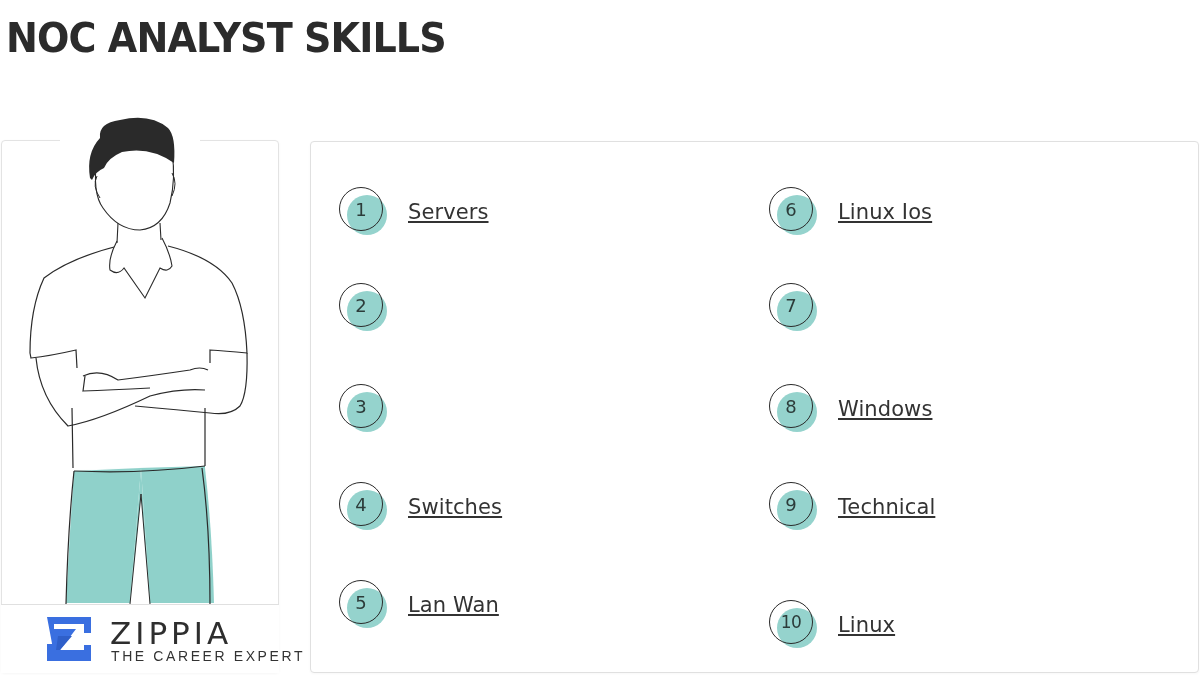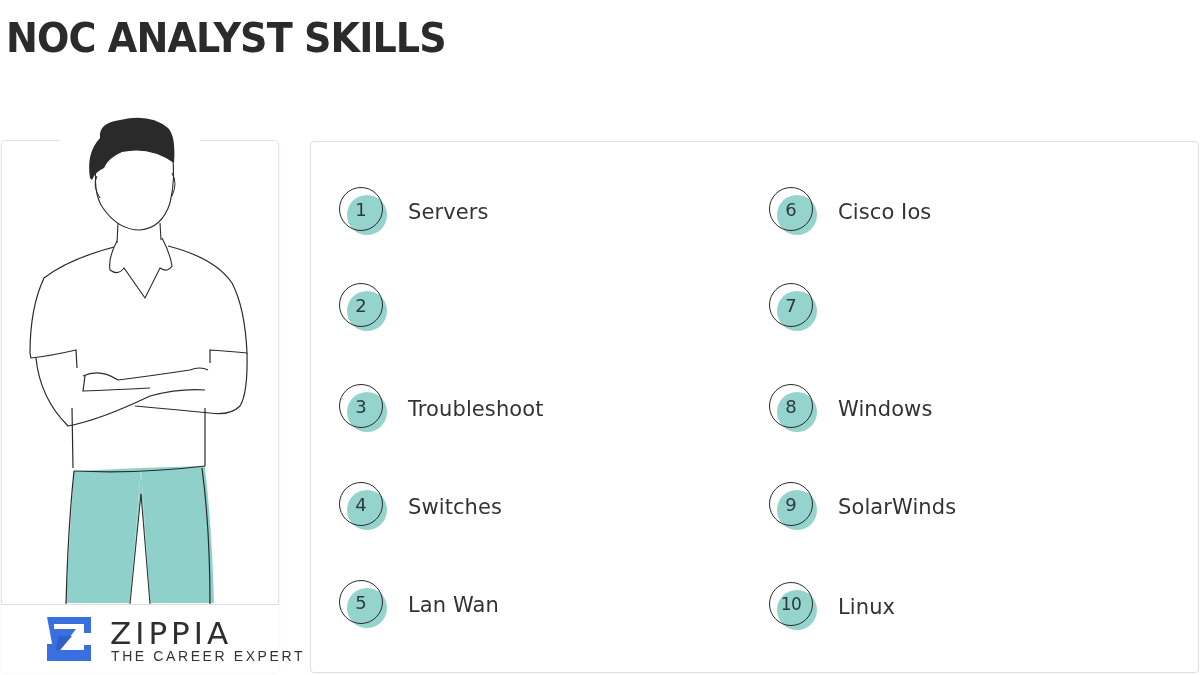--- a/index.html
+++ b/index.html
@@ -60,21 +60,21 @@
       position: absolute; left: 0; top: 0; width: 44px; height: 44px;
       border-radius: 50%; border: 1.2px solid #2a2a2a;
     }
     .badge .num {
       position: absolute; left: 0; top: 0; width: 44px; height: 44px;
       display: flex; align-items: center; justify-content: center;
       font-family: "DejaVu Sans", sans-serif; font-size: 18px; color: #2c3c3a;
     }
     .skill-label {
       margin-left: 19px; font-family: "DejaVu Sans", sans-serif;
-      font-size: 21px; color: #333333; white-space: nowrap; letter-spacing: 0.1px;
+      font-size: 21px; color: #333333; white-space: nowrap; letter-spacing: 0.1px; text-decoration: underline;
     }
   </style>
 </head>
 <body>
 
 <h1 class="page-title">NOC ANALYST SKILLS</h1>
 
 <div class="person-card">
   <div class="top-gap"></div>
 </div>
@@ -136,21 +136,20 @@
         <div class="ring"></div>
         <div class="num">2</div>
       </div>
   </div>
   <div class="skill" style="left:28px;top:242px;">
     <div class="badge">
         <div class="fill"></div>
         <div class="ring"></div>
         <div class="num">3</div>
       </div>
-    <span class="skill-label">Troubleshoot</span>
   </div>
   <div class="skill" style="left:28px;top:340px;">
     <div class="badge">
         <div class="fill"></div>
         <div class="ring"></div>
         <div class="num">4</div>
       </div>
     <span class="skill-label">Switches</span>
   </div>
   <div class="skill" style="left:28px;top:438px;">
@@ -161,21 +160,21 @@
       </div>
     <span class="skill-label">Lan Wan</span>
   </div>
 
   <div class="skill" style="left:458px;top:45px;">
     <div class="badge">
         <div class="fill"></div>
         <div class="ring"></div>
         <div class="num">6</div>
       </div>
-    <span class="skill-label">Cisco Ios</span>
+    <span class="skill-label">Linux Ios</span>
   </div>
   <div class="skill" style="left:458px;top:141px;">
     <div class="badge">
         <div class="fill"></div>
         <div class="ring"></div>
         <div class="num">7</div>
       </div>
   </div>
   <div class="skill" style="left:458px;top:242px;">
     <div class="badge">
@@ -184,23 +183,23 @@
         <div class="num">8</div>
       </div>
     <span class="skill-label">Windows</span>
   </div>
   <div class="skill" style="left:458px;top:340px;">
     <div class="badge">
         <div class="fill"></div>
         <div class="ring"></div>
         <div class="num">9</div>
       </div>
-    <span class="skill-label">SolarWinds</span>
-  </div>
-  <div class="skill" style="left:458px;top:440px;">
+    <span class="skill-label">Technical</span>
+  </div>
+  <div class="skill" style="left:458px;top:458px;">
     <div class="badge">
         <div class="fill"></div>
         <div class="ring"></div>
         <div class="num" style="font-size:17px;letter-spacing:-0.5px;">10</div>
       </div>
     <span class="skill-label">Linux</span>
   </div>
 </div>
 
 </body></html>

